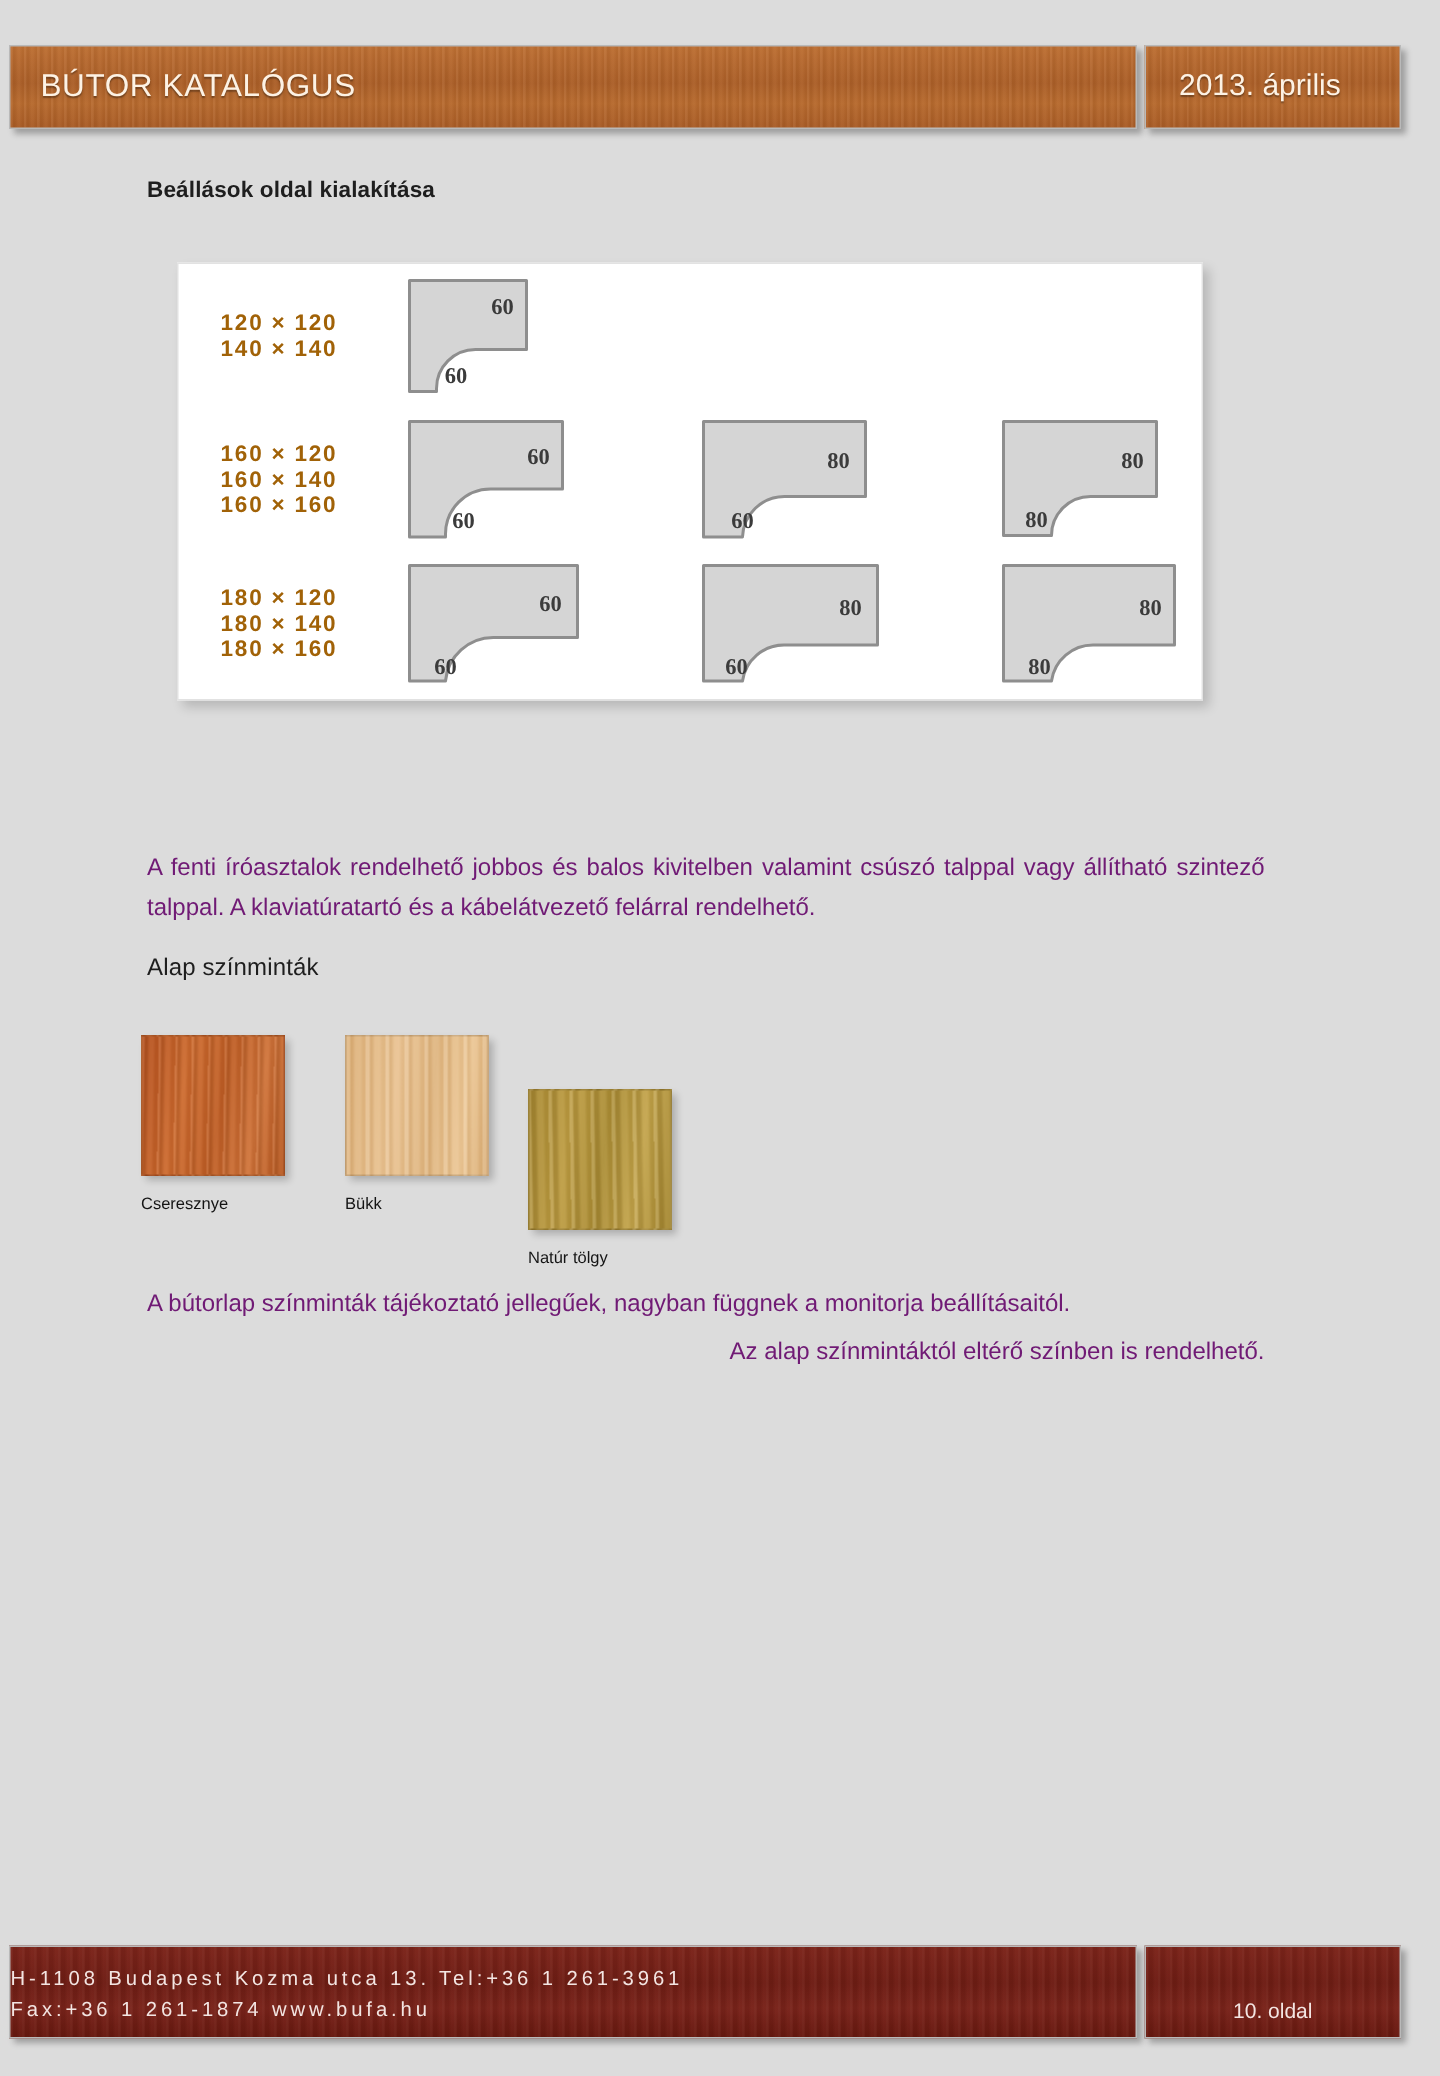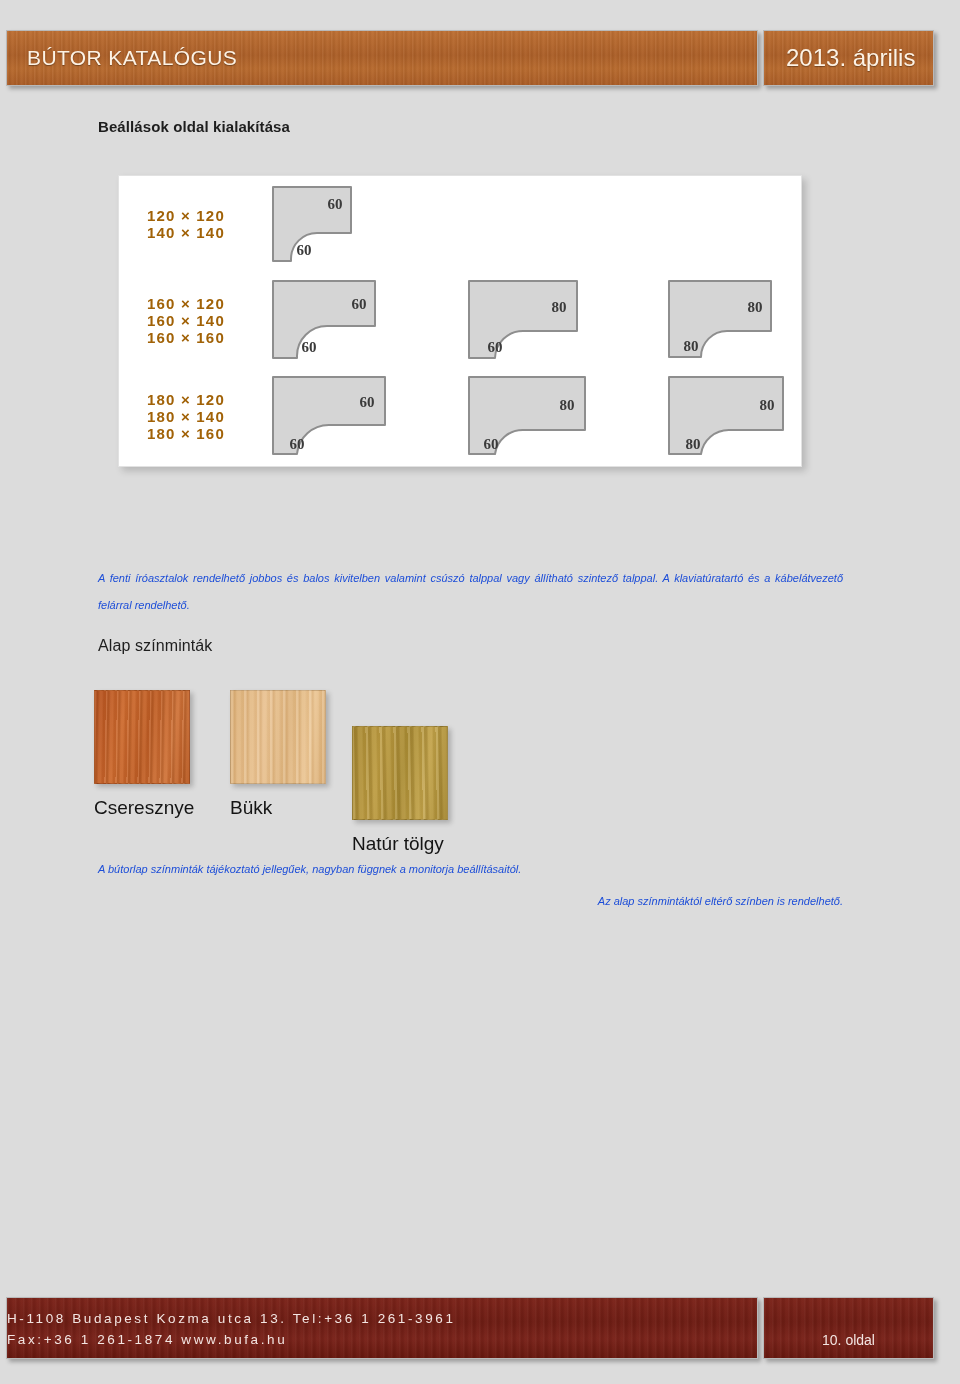--- a/index.html
+++ b/index.html
@@ -63,46 +63,45 @@
     font-family: "Liberation Sans", sans-serif;
     white-space: nowrap;
     text-shadow: 0 1px 1px rgba(0,0,0,0.35);
   }
   .hdr-date {
     position: absolute;
     left: 22px;
     top: 50%;
     transform: translateY(-50%);
     color: #fdf2e4;
-    font-size: 24px;
+    font-size: 20px;
     white-space: nowrap;
     text-shadow: 0 1px 1px rgba(0,0,0,0.35);
   }
 
   
   .section-heading {
     position: absolute;
     left: 98px;
     color: #1e1e1e;
     font-size: 15px;
     font-weight: bold;
     letter-spacing: 0.1px;
   }
   #heading-forms { top: 118px; }
   #heading-colors { top: 637px; font-weight: normal; font-size: 16px; }
 
   .body-para {
     position: absolute;
     left: 98px;
     width: 745px;
-    color: #1d4ed8;
-    font-size: 11px;
+    color: #701a75;
+    font-size: 16px;
     line-height: 27px;
     text-align: justify;
-    font-style: italic;
   }
   #para-desk { top: 565px; }
   #para-note1 { top: 856px; text-align: left; }
   #para-note2 { top: 888px; text-align: right; }
 
   
   .diagram {
     position: absolute;
     left: 118px;
     top: 175px;
@@ -160,21 +159,21 @@
     width: 98px;
   }
   .swatch-box {
     width: 94px;
     height: 92px;
     border: 1px solid rgba(0,0,0,0.12);
     box-shadow: 3px 3px 5px rgba(0,0,0,0.22);
   }
   .swatch-label {
     margin-top: 13px;
-    font-size: 19px;
+    font-size: 11px;
     color: #141414;
     white-space: nowrap;
   }
   #swatch-0 { left: 0px; }
   #swatch-1 { left: 136px; }
   #swatch-2 { left: 258px; margin-top: 36px; }
 
   .grain-cherry {
     background-color: #c4622a;
     background-image:

